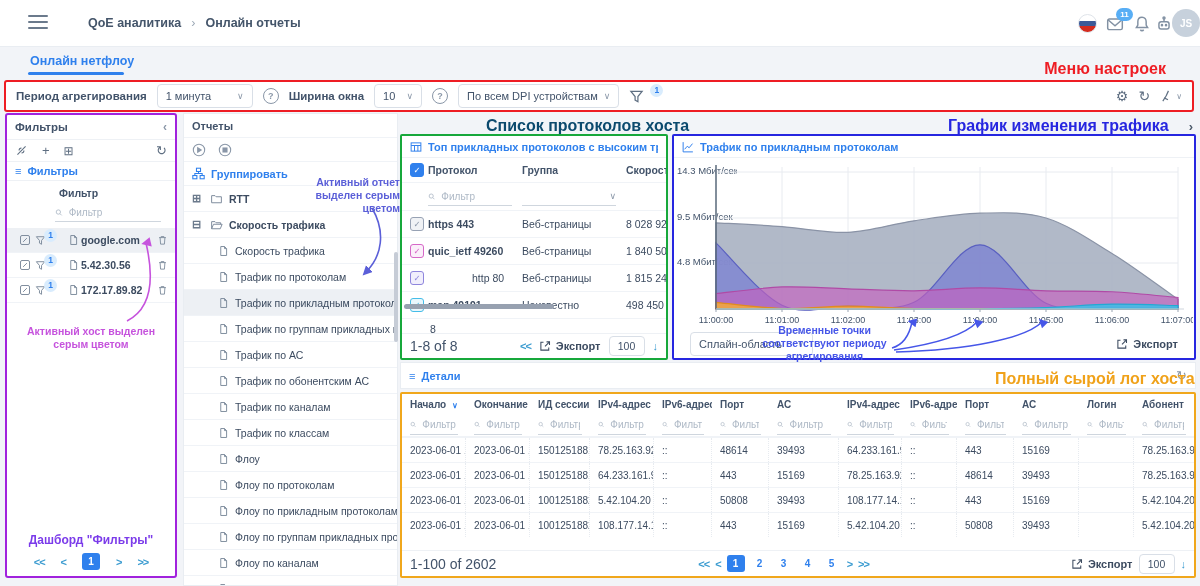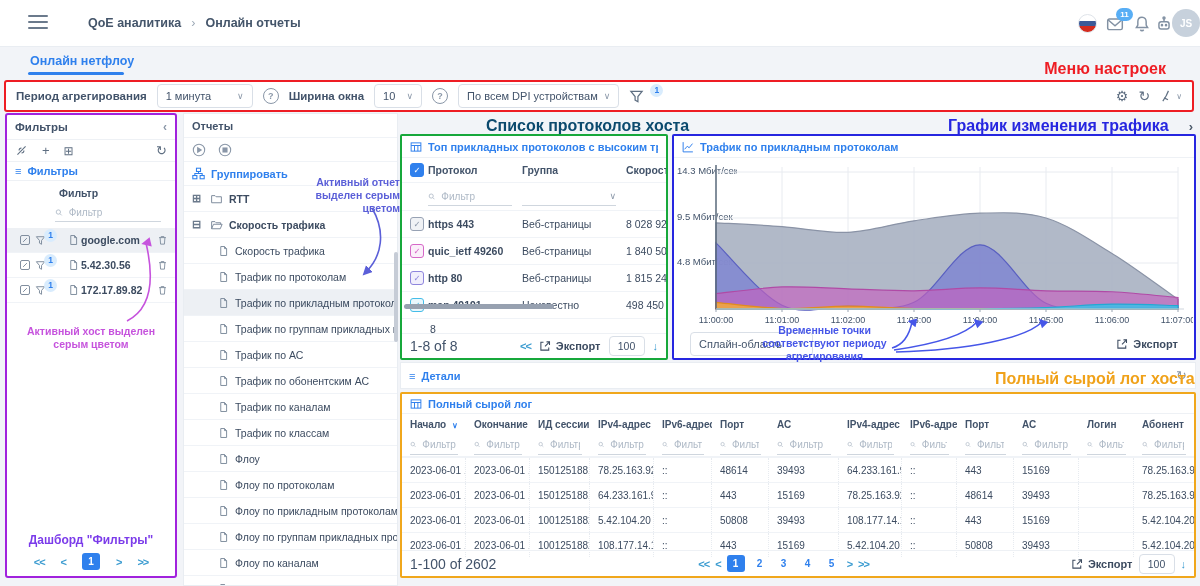--- a/index.html
+++ b/index.html
@@ -572,21 +572,21 @@
 
       <div class="pt-grid pt-row">
         <span class="cb cb-pink">✓</span>
         <span class="pt-cell" style="font-weight:600;">quic_ietf 49260</span>
         <span class="pt-cell">Веб-страницы</span>
         <span class="pt-cell">1 840 50</span>
       </div>
 
       <div class="pt-grid pt-row">
         <span class="cb cb-violet">✓</span>
-        <span class="pt-cell" style="font-weight:700;">http 80</span>
+        <span class="pt-cell" style="font-weight:400;margin-left:44px;">http 80</span>
         <span class="pt-cell">Веб-страницы</span>
         <span class="pt-cell">1 815 246</span>
       </div>
 
       <div class="pt-grid pt-row">
         <span class="cb cb-cyan">✓</span>
         <span class="pt-cell" style="font-weight:600;">msn 49191</span>
         <span class="pt-cell">Неизвестно</span>
         <span class="pt-cell">498 450</span>
       </div>
@@ -697,29 +697,20 @@
   <div class="abs" id="details">
     <span class="r sechead">
       <span style="color:#2f80ed;font-size:11px;">≡</span>
       <span>Детали</span>
     </span>
     <span style="color:#8a97a8;font-size:13px;cursor:pointer;">↻</span>
   </div>
   <div class="abs ann" style="left:995px;top:370px;color:#f0a21a;">Полный сырой лог хоста</div>
 
   <div class="abs" id="lpanel">
-    <div class="r sechead" style="height:19px;border-bottom:1px solid #eef1f5;padding:0 8px;">
-      <span class="ic">
-        <svg class="i" width="12" height="12" viewBox="0 0 16 16" fill="none" stroke="#2f80ed" stroke-width="1.3">
-          <rect x="1.5" y="2.5" width="13" height="11"></rect>
-            <path d="M1.5,6 H14.5 M6,6 V13.5 M10.5,6 V13.5"></path>
-        </svg>
-      </span>
-      <span>Полный сырой лог</span>
-    </div>
     <div class="lg-row head">
 
         <span class="lc">
           <span>Начало</span>
           <span style="color:#2f80ed;font-size:8px;margin-left:3px;">∨</span>
         </span>
 
         <span class="lc">
           <span>Окончание</span>
           

